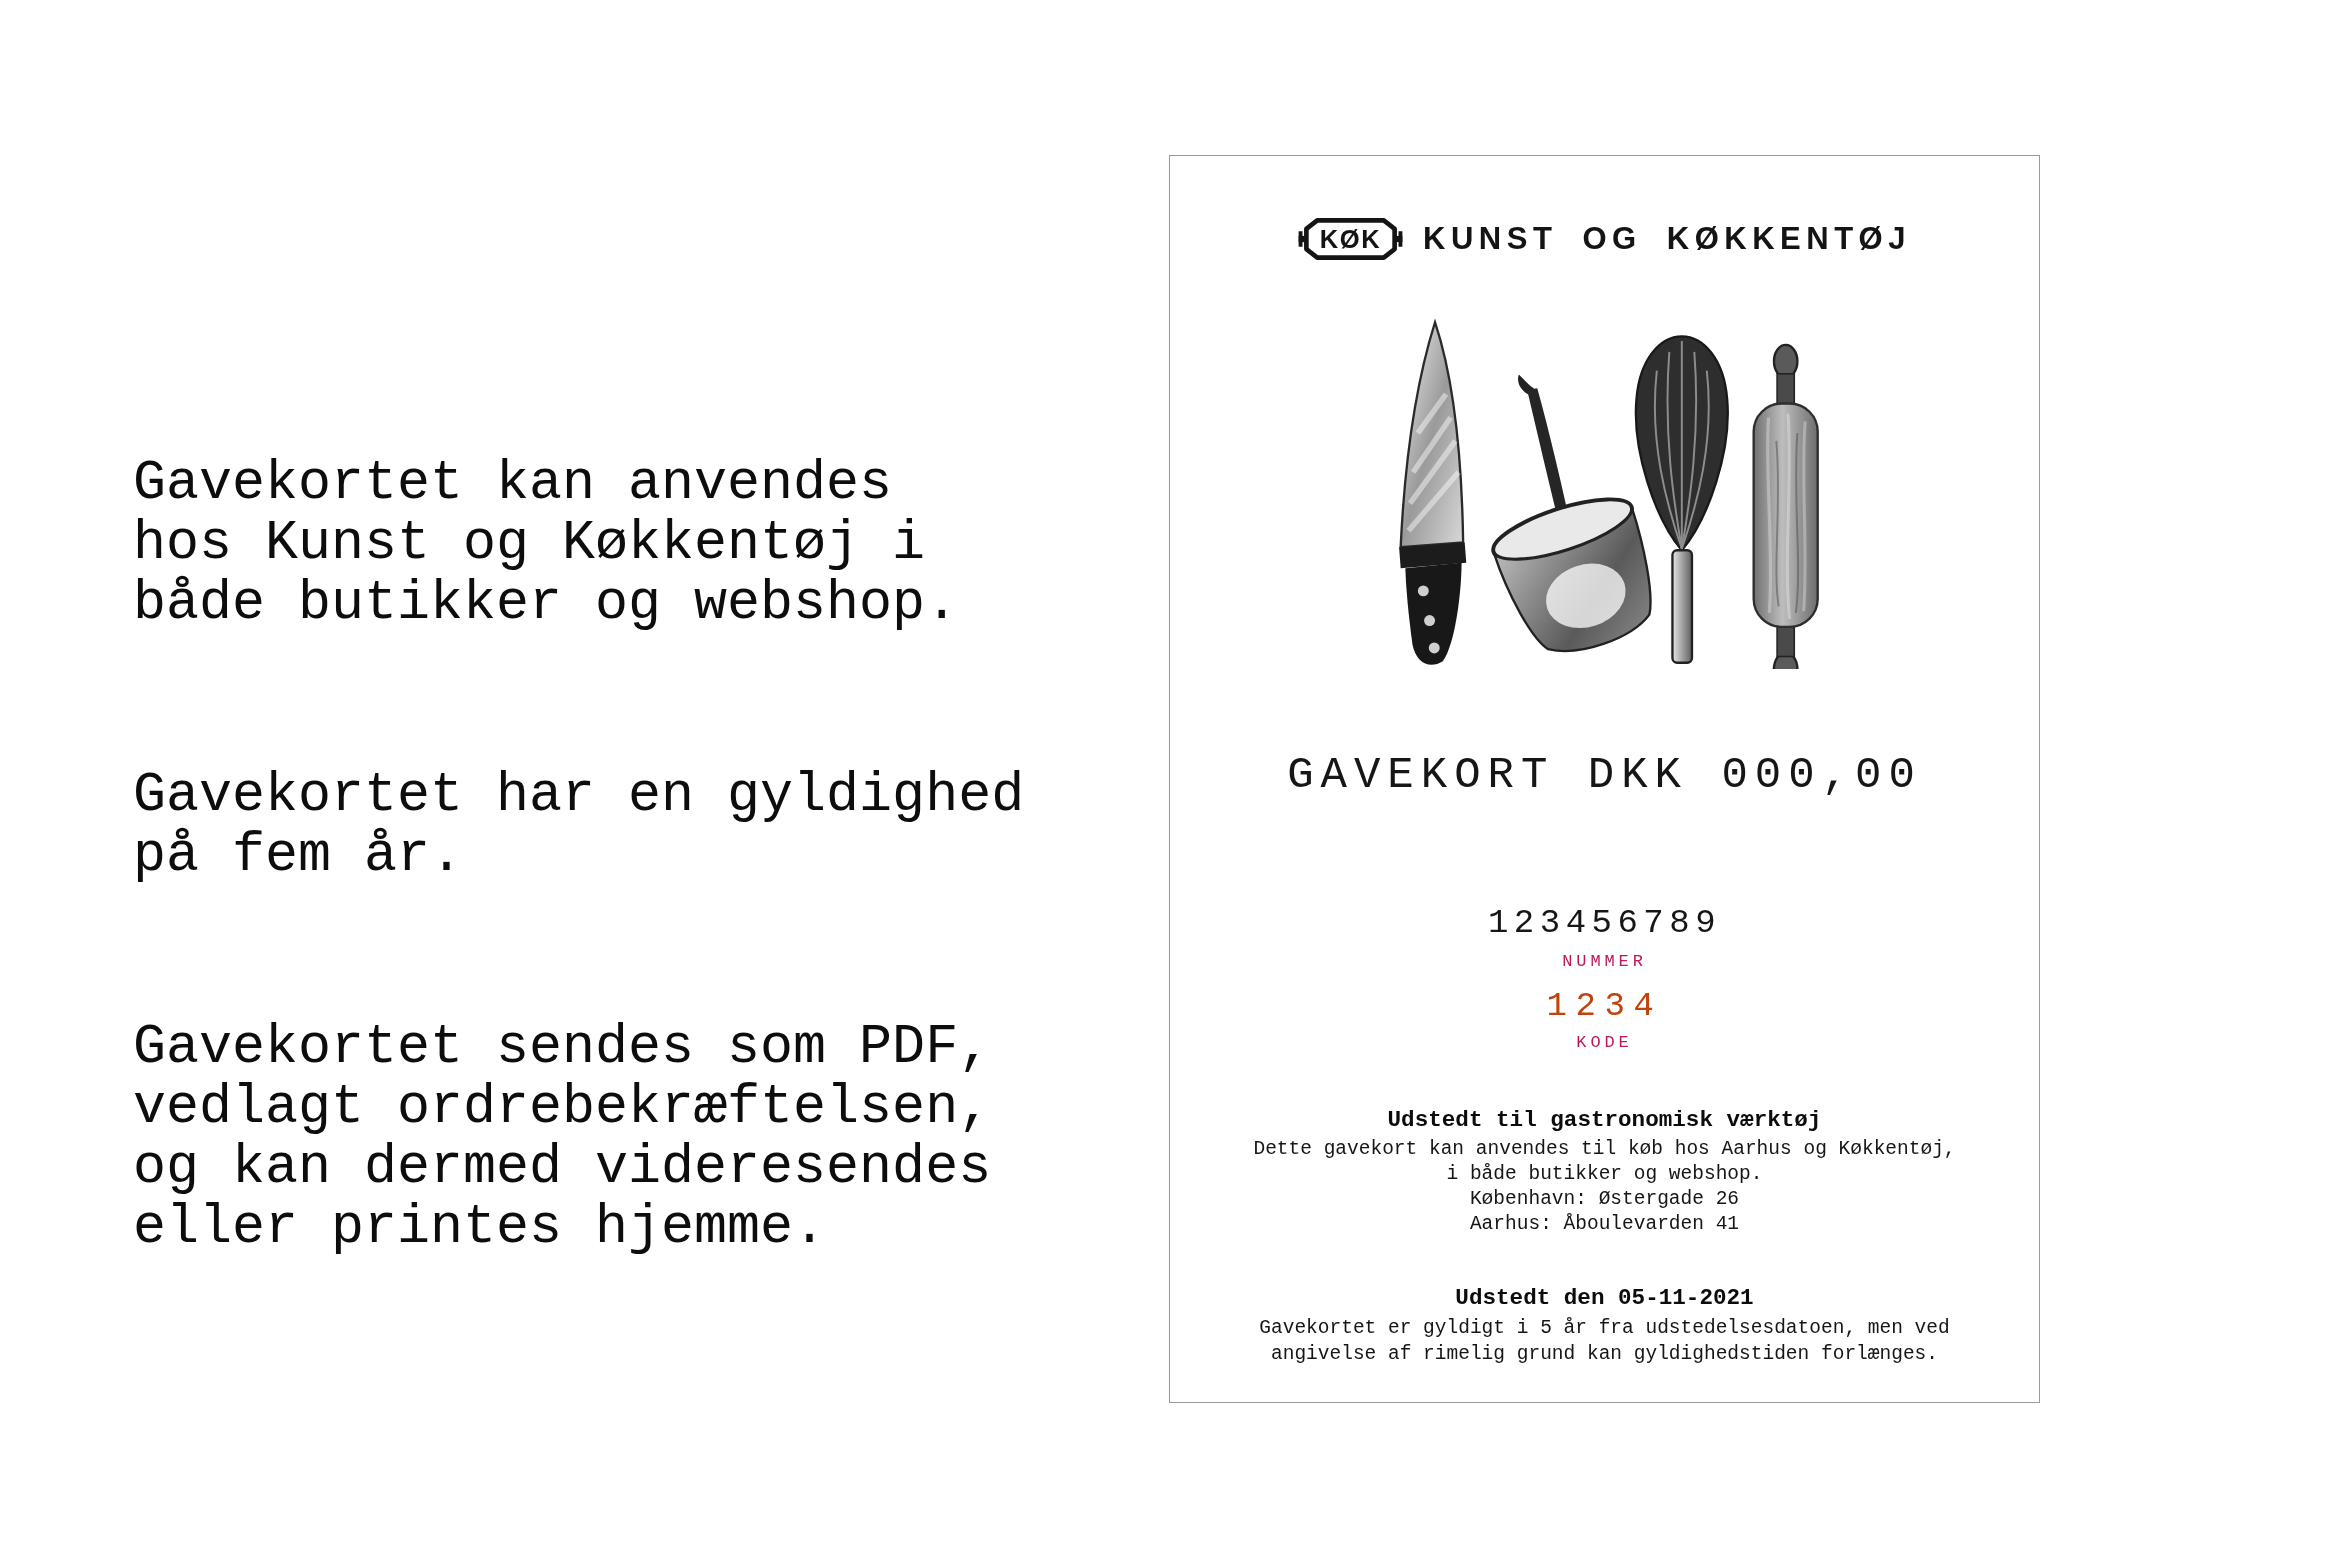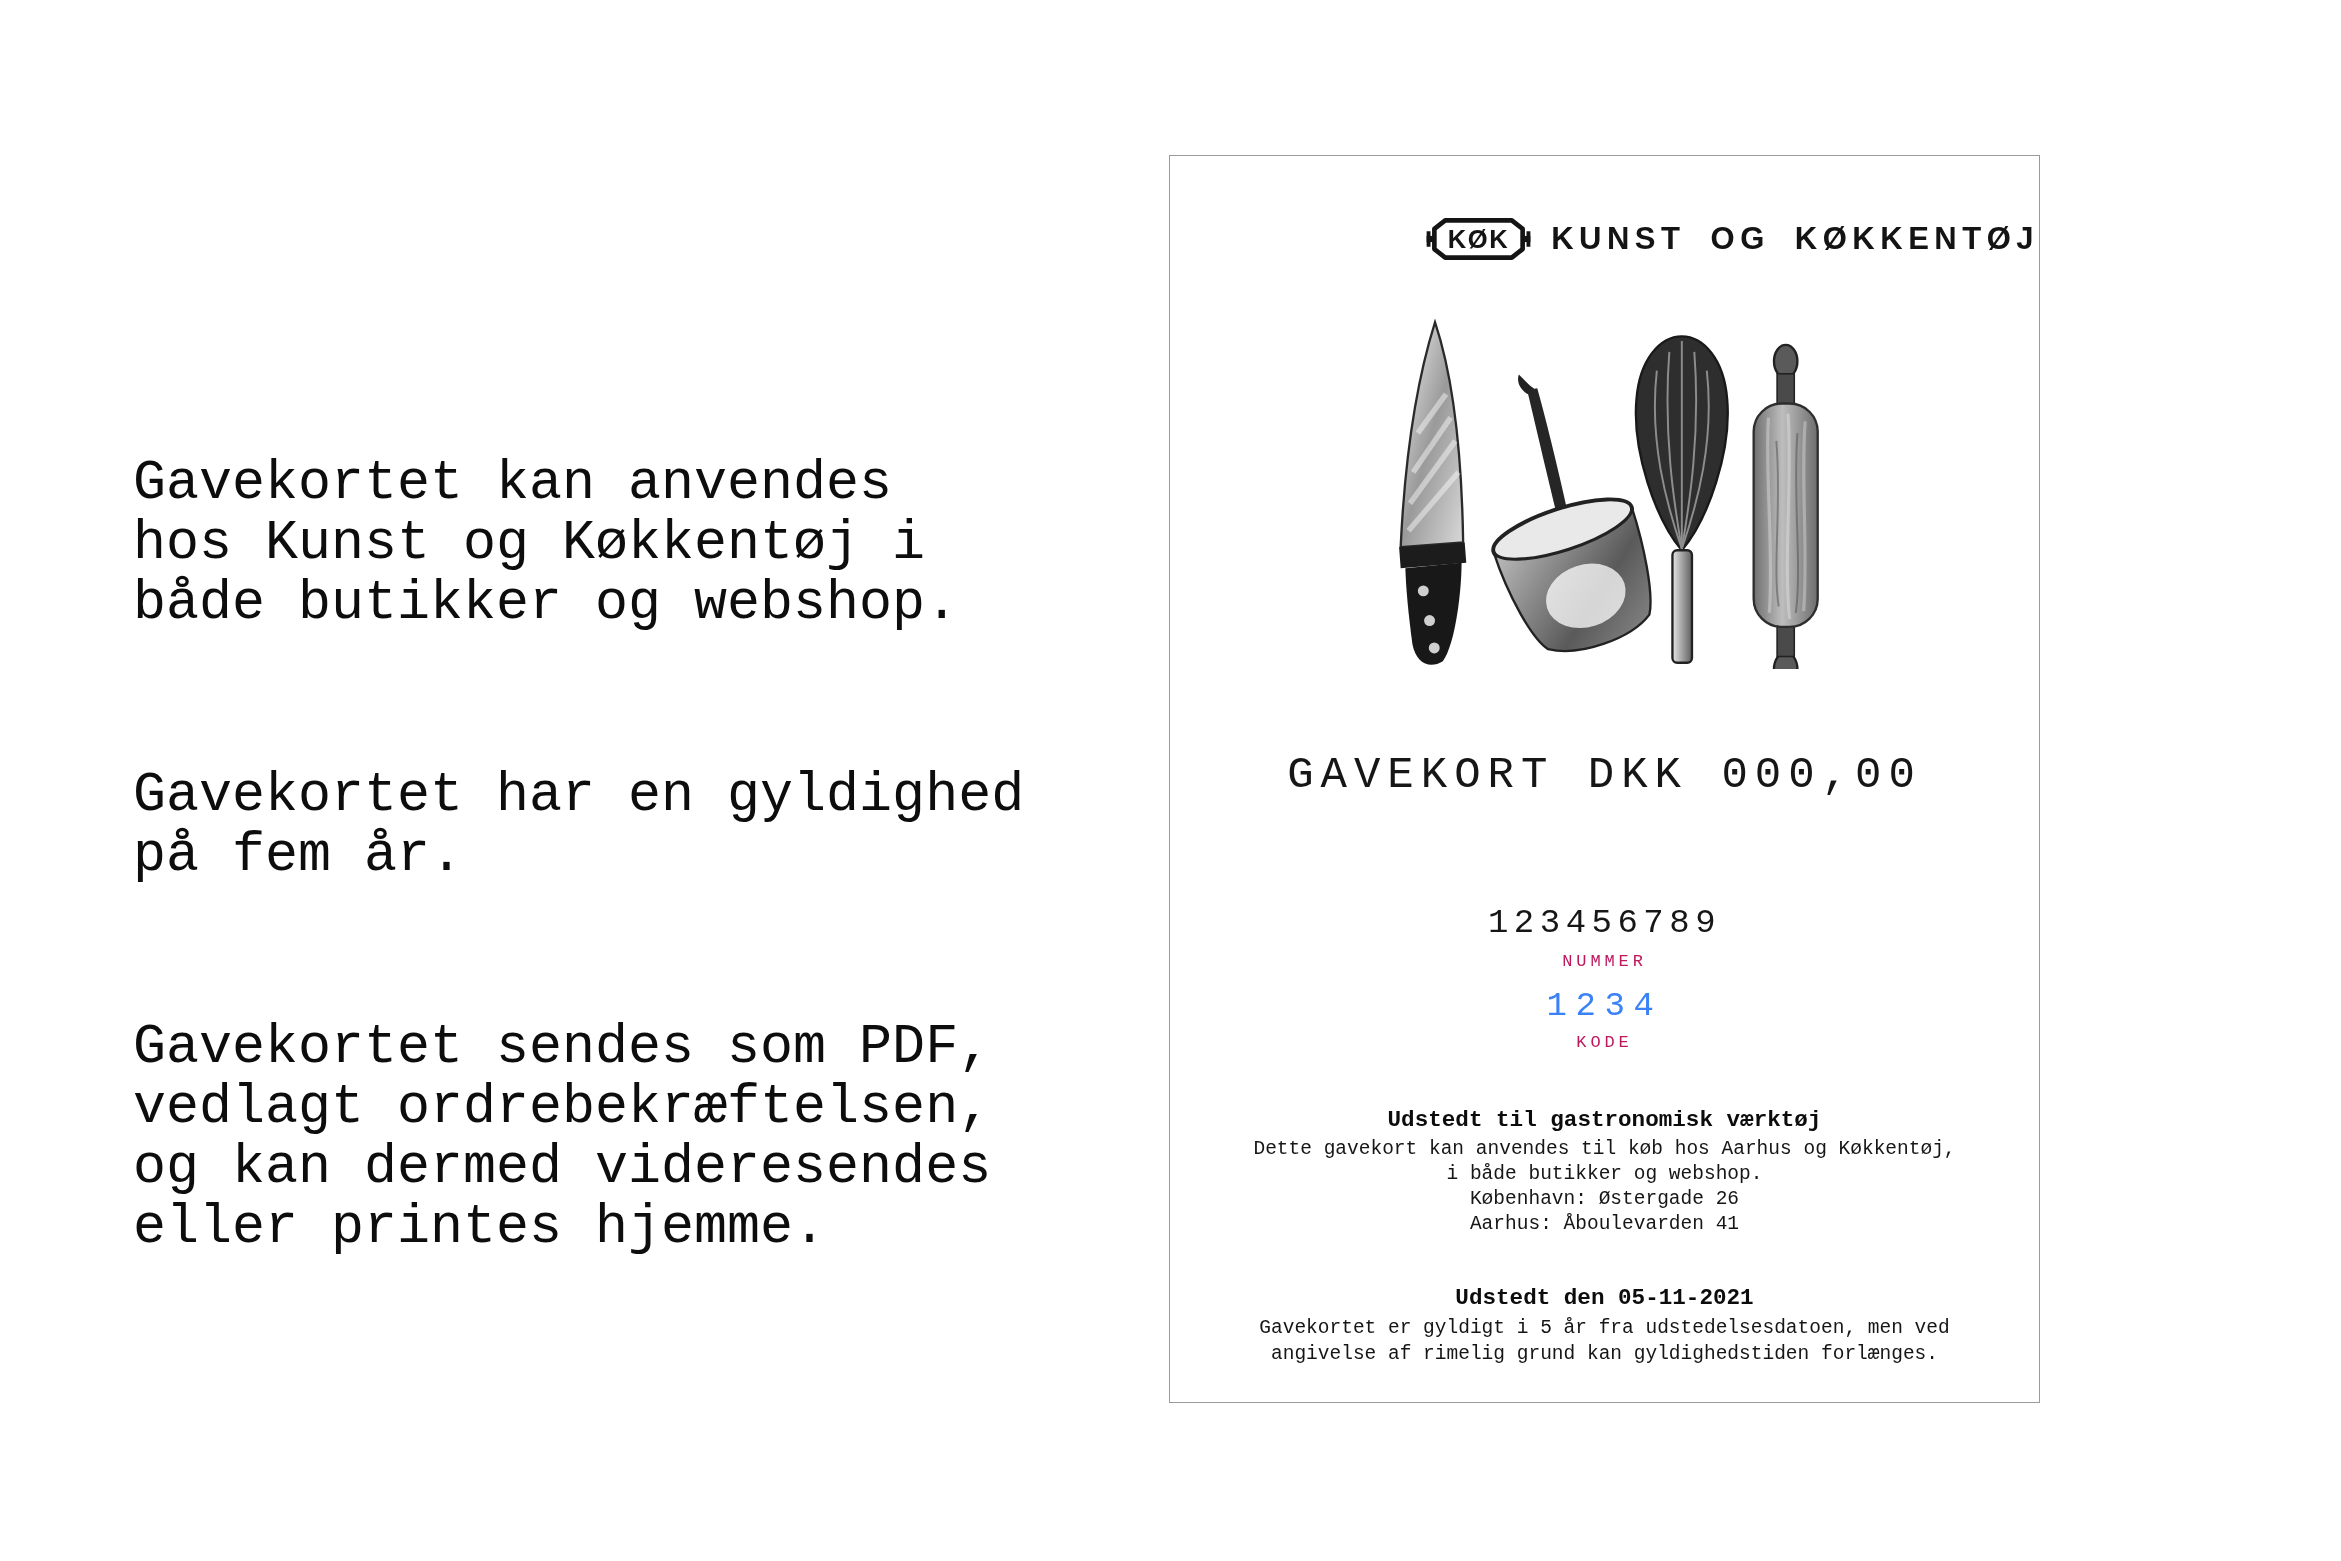--- a/index.html
+++ b/index.html
@@ -17,37 +17,37 @@
   .left-text p { margin:0 0 72px 0; }
 
   
   .card {
     position:absolute; left:1169px; top:155px; width:871px; height:1248px;
     border:1.6px solid #9a9a9a; background:#ffffff; box-sizing:border-box;
     text-align:center;
   }
   .card > div, .card > a { position:absolute; left:0; right:0; }
 
-  .logo-row { top:59px; display:flex; justify-content:flex-end; align-items:center; gap:20px; }
+  .logo-row { top:59px; display:flex; justify-content:center; align-items:center; gap:20px; }
   .badge-text {
     font-family:"Liberation Sans",sans-serif; font-weight:700; font-size:33px;
     letter-spacing:2px; fill:#141414;
   }
   .brand-name {
     font-family:"Liberation Sans",sans-serif; font-weight:700; font-size:31px;
     letter-spacing:5.5px; word-spacing:11px; color:#141414; white-space:nowrap;
   }
 
   .tools-wrap { top:160px; display:flex; justify-content:center; }
 
   .amount   { top:594px;  font-size:44px; letter-spacing:7px;  color:#161616; }
   .number   { top:748px;  font-size:34px; letter-spacing:5.5px;  color:#161616; }
   .small-label { font-size:17px; letter-spacing:3.9px; color:#be185d; }
   .number-label { top:796px; }
-  .code     { top:831px; font-size:34px; letter-spacing:8.6px; color:#3b82f6; }
+  .code     { top:831px; font-size:34px; letter-spacing:8.6px; color:#c2410c; }
   .code-label   { top:877px; }
 
   .info-title  { top:951px; font-size:22.6px; font-weight:700; color:#0c0c0c; }
   .info-body   { top:981px; font-size:19.5px; line-height:25px; color:#161616; }
   .info-body .line { height:25px; }
   .website-link { color:#3a3ac8; text-decoration:underline; }
 
   .issued-title { top:1129px; font-size:22.6px; font-weight:700; color:#0c0c0c; }
   .issued-note  { top:1159px; font-size:19.5px; line-height:26px; white-space:pre-line; color:#161616; }
 </style>

